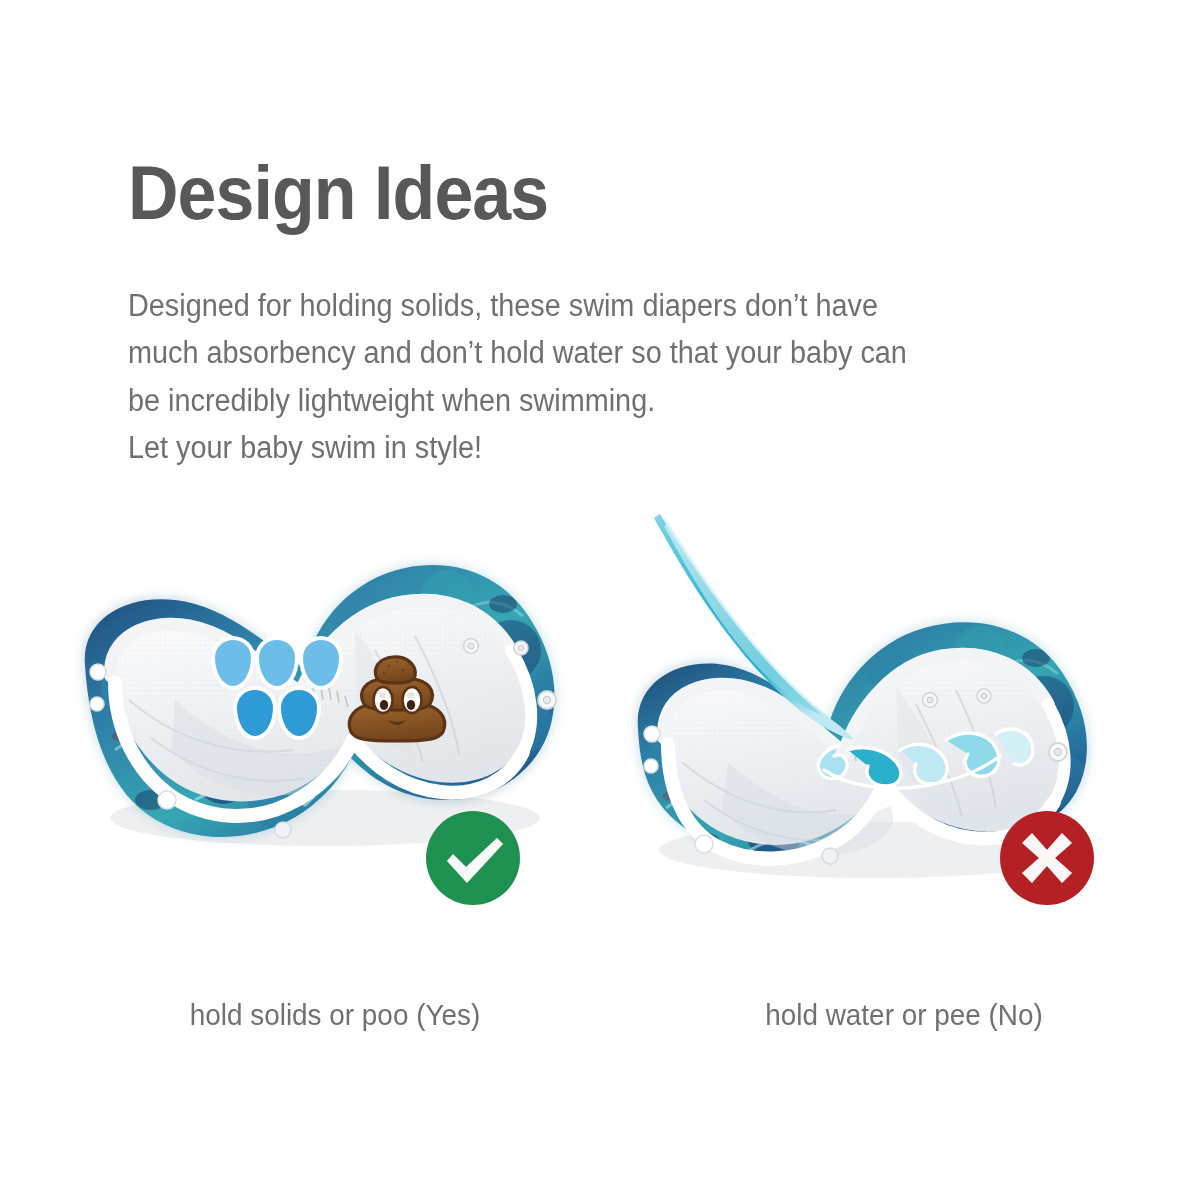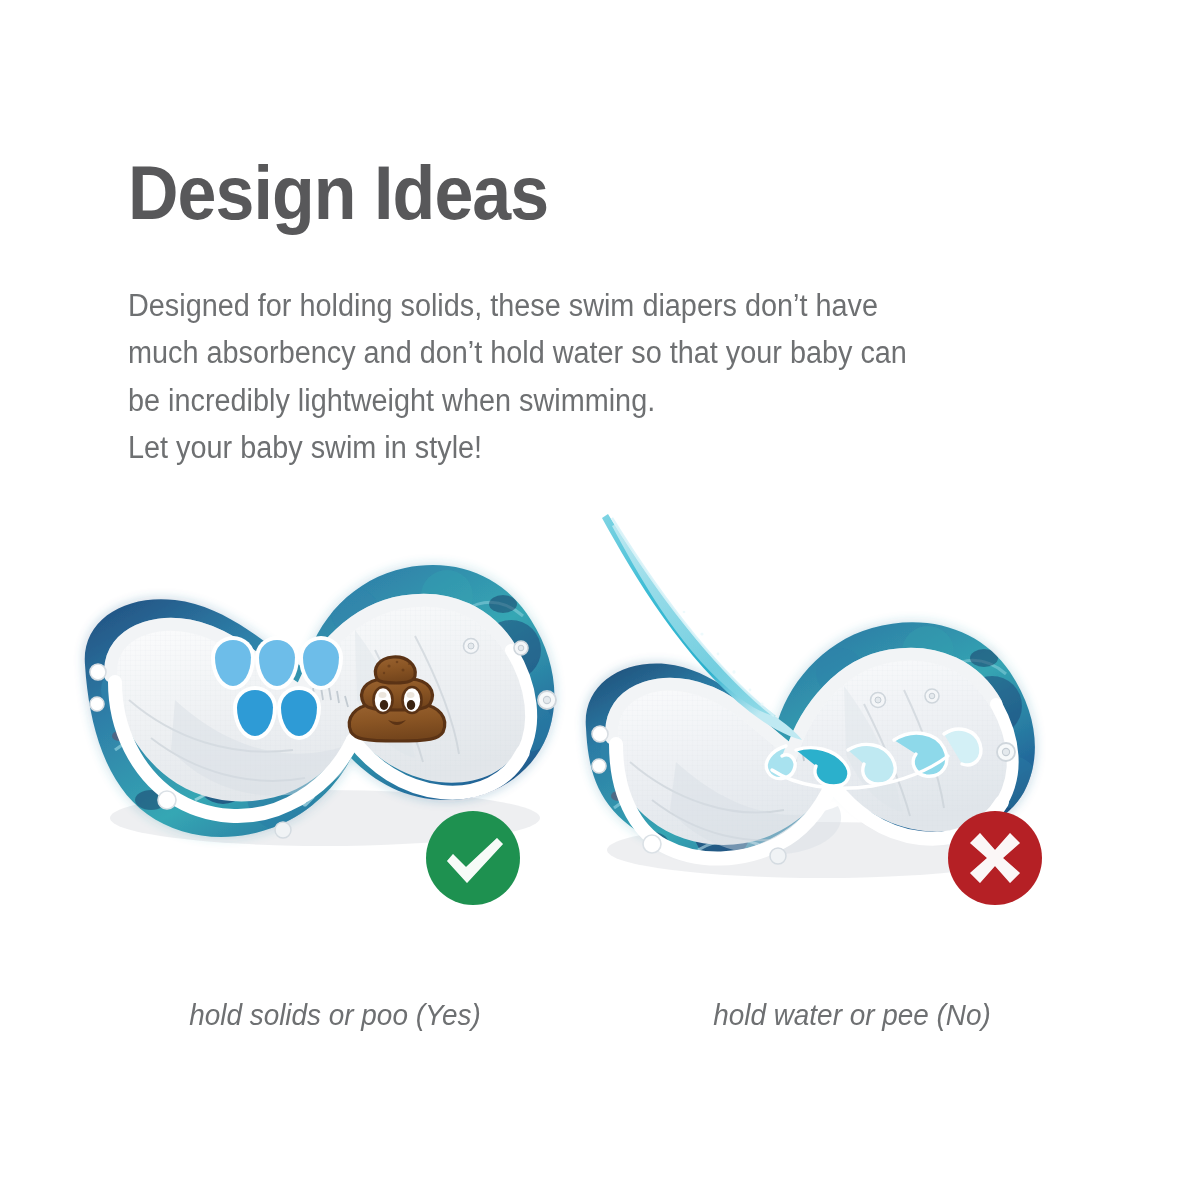--- a/index.html
+++ b/index.html
@@ -53,24 +53,23 @@
     left: 0;
     top: 500px;
     width: 1200px;
     height: 600px;
   }
   .panel {
     position: absolute;
     top: 0;
     width: 560px;
     height: 600px;
-    font-style: italic;
   }
   .panel.left  { left: 55px; }
-  .panel.right { left: 572px; }
+  .panel.right { left: 624px; }
 
   .stage {
     position: absolute;
     left: 0;
     top: 0;
     width: 560px;
     height: 440px;
   }
 
   .caption {

